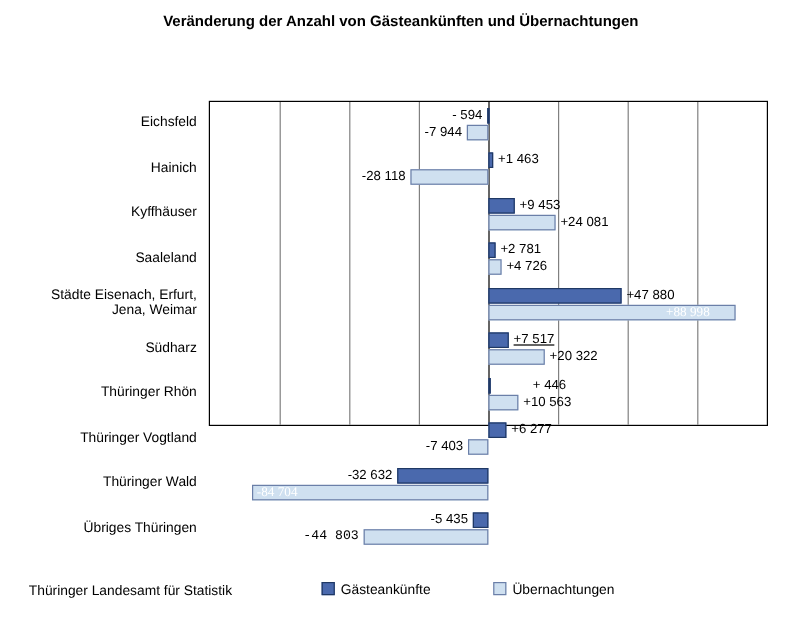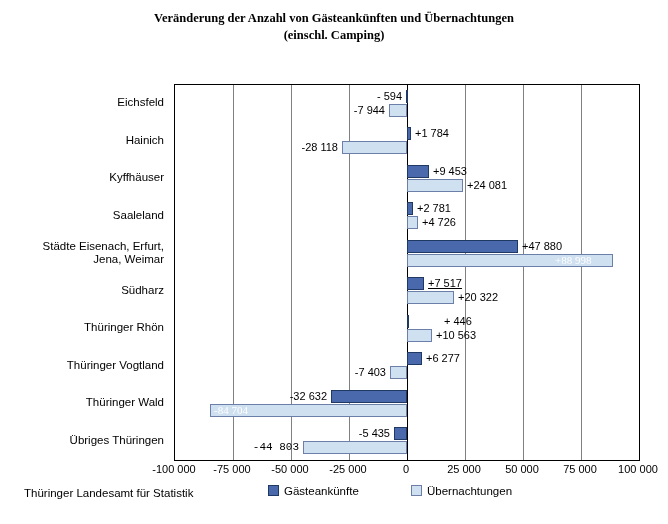--- a/index.html
+++ b/index.html
@@ -11,33 +11,33 @@
     overflow:hidden;
     position:relative;
   }
   .title{
     text-align:center;
     font-size:12.5px;
     font-weight:bold;
     line-height:17px;
     padding-top:10px;
   }
-  .title div{letter-spacing:0px;font-family:Liberation Serif, serif;}
+  .title div{letter-spacing:0px;}
 
   .chart-wrap{
     position:absolute;
     left:0; top:78px;
     width:668px; height:390px;
   }
 
   
   .plot{
     position:absolute;
     left:174px; top:6px;
-    width:466px; height:377px;
+    width:466px; height:271px;
     border:1px solid #000;
     box-sizing:border-box;
     background:#fff;
   }
   .gridline{
     position:absolute;
     top:0;bottom:0;
     width:1px;background:#808080;
   }
   .zeroline{
@@ -103,21 +103,20 @@
     box-sizing:border-box;
   }
   .swatch.dark{background:#4a69ad;border:1px solid #1f3864;}
   .swatch.light{background:#cfe0f0;border:1px solid #6b7fa8;}
 </style>
 </head>
 <body>
 
 <div class="title">
   <div>Veränderung der Anzahl von Gästeankünften und Übernachtungen</div>
-  <div>(einschl. Camping)</div>
 </div>
 
 <div class="chart-wrap">
   <div class="catlabels" id="catlabels">
       <div class="catlabel" style="top: 12.25px;">
         <div>Eichsfeld</div>
       </div>
       <div class="catlabel" style="top: 49.75px;">
         <div>Hainich</div>
       </div>
@@ -153,21 +152,21 @@
       <div class="gridline" style="left: 174px;"></div>
       <div class="zeroline" style="left: 232px;"></div>
       <div class="gridline" style="left: 290px;"></div>
       <div class="gridline" style="left: 348px;"></div>
       <div class="gridline" style="left: 406px;"></div>
       <div class="bar dark" style="top: 5px; left: 231px; width: 2px;"></div>
       <div class="blabel" style="top: 5px; left: 227px; transform: translateX(-100%);">- 594</div>
       <div class="bar light" style="top: 19px; left: 214px; width: 18px;"></div>
       <div class="blabel" style="top: 19px; left: 210px; transform: translateX(-100%);">-7 944</div>
       <div class="bar dark" style="top: 42px; left: 232px; width: 4px;"></div>
-      <div class="blabel" style="top: 42px; left: 240px;">+1 784</div>
+      <div class="blabel" style="top: 42px; left: 240px;">+1 463</div>
       <div class="bar light" style="top: 56px; left: 167px; width: 65px;"></div>
       <div class="blabel" style="top: 56px; left: 163px; transform: translateX(-100%);">-28 118</div>
       <div class="bar dark" style="top: 80px; left: 232px; width: 22px;"></div>
       <div class="blabel" style="top: 80px; left: 258px;">+9 453</div>
       <div class="bar light" style="top: 94px; left: 232px; width: 56px;"></div>
       <div class="blabel" style="top: 94px; left: 292px;">+24 081</div>
       <div class="bar dark" style="top: 117px; left: 232px; width: 6px;"></div>
       <div class="blabel" style="top: 117px; left: 242px;">+2 781</div>
       <div class="bar light" style="top: 131px; left: 232px; width: 11px;"></div>
       <div class="blabel" style="top: 131px; left: 247px;">+4 726</div>
@@ -189,31 +188,20 @@
       <div class="blabel" style="top: 281px; left: 211px; transform: translateX(-100%);">-7 403</div>
       <div class="bar dark" style="top: 305px; left: 156px; width: 76px;"></div>
       <div class="blabel" style="top: 305px; left: 152px; transform: translateX(-100%);">-32 632</div>
       <div class="bar light" style="top: 319px; left: 35px; width: 197px;"></div>
       <div class="blabel inside" style="top: 319px; left: 39px;">-84 704</div>
       <div class="bar dark" style="top: 342px; left: 219px; width: 13px;"></div>
       <div class="blabel" style="top: 342px; left: 215px; transform: translateX(-100%);">-5 435</div>
       <div class="bar light" style="top: 356px; left: 128px; width: 104px;"></div>
       <div class="blabel" style="top: 356px; left: 124px; transform: translateX(-100%); font-family: Liberation Mono, monospace;">-44 803</div>
     </div>
-  <div class="axis" id="axis">
-      <div class="xtick" style="left: 0px;">-100 000</div>
-      <div class="xtick" style="left: 58px;">-75 000</div>
-      <div class="xtick" style="left: 116px;">-50 000</div>
-      <div class="xtick" style="left: 174px;">-25 000</div>
-      <div class="xtick" style="left: 232px;">0</div>
-      <div class="xtick" style="left: 290px;">25 000</div>
-      <div class="xtick" style="left: 348px;">50 000</div>
-      <div class="xtick" style="left: 406px;">75 000</div>
-      <div class="xtick" style="left: 464px;">100 000</div>
-    </div>
 </div>
 
 <div class="source">Thüringer Landesamt für Statistik</div>
 <div class="legend-item" id="legend1" style="left:268px;">
   <span class="swatch dark"></span><span>Gästeankünfte</span>
 </div>
 <div class="legend-item" id="legend2" style="left:411px;">
   <span class="swatch light"></span><span>Übernachtungen</span>
 </div>
 

